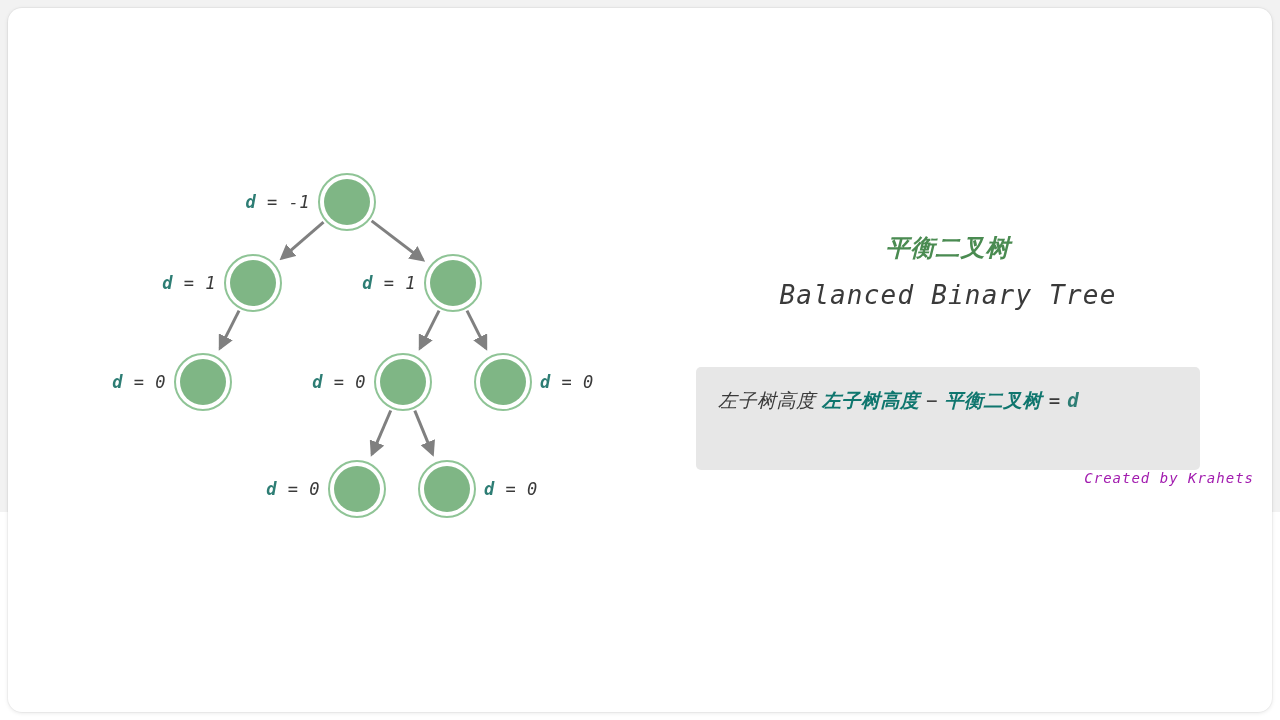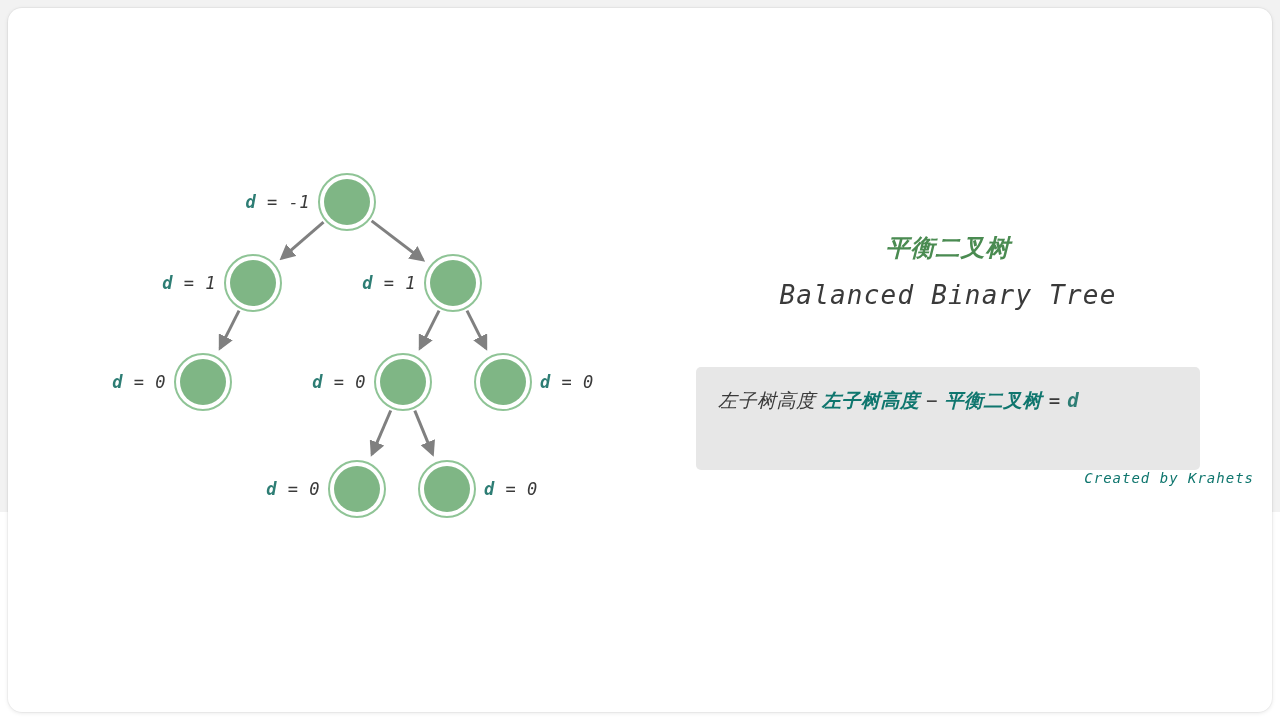--- a/index.html
+++ b/index.html
@@ -123,21 +123,21 @@
     font-weight: normal;
   }
 
   
   #footer {
     position: absolute;
     right: 26px;
     bottom: 26px;
     font-family: "DejaVu Sans Mono", monospace;
     font-size: 14px;
-    color: #0f766e;
+    color: #a21caf;
     letter-spacing: 1px;
   }
 </style>
 </head>
 <body>
 
 <div id="canvas">
   <div id="card"></div>
 
   <svg id="tree-svg" viewBox="0 0 1280 720" xmlns="http://www.w3.org/2000/svg">

